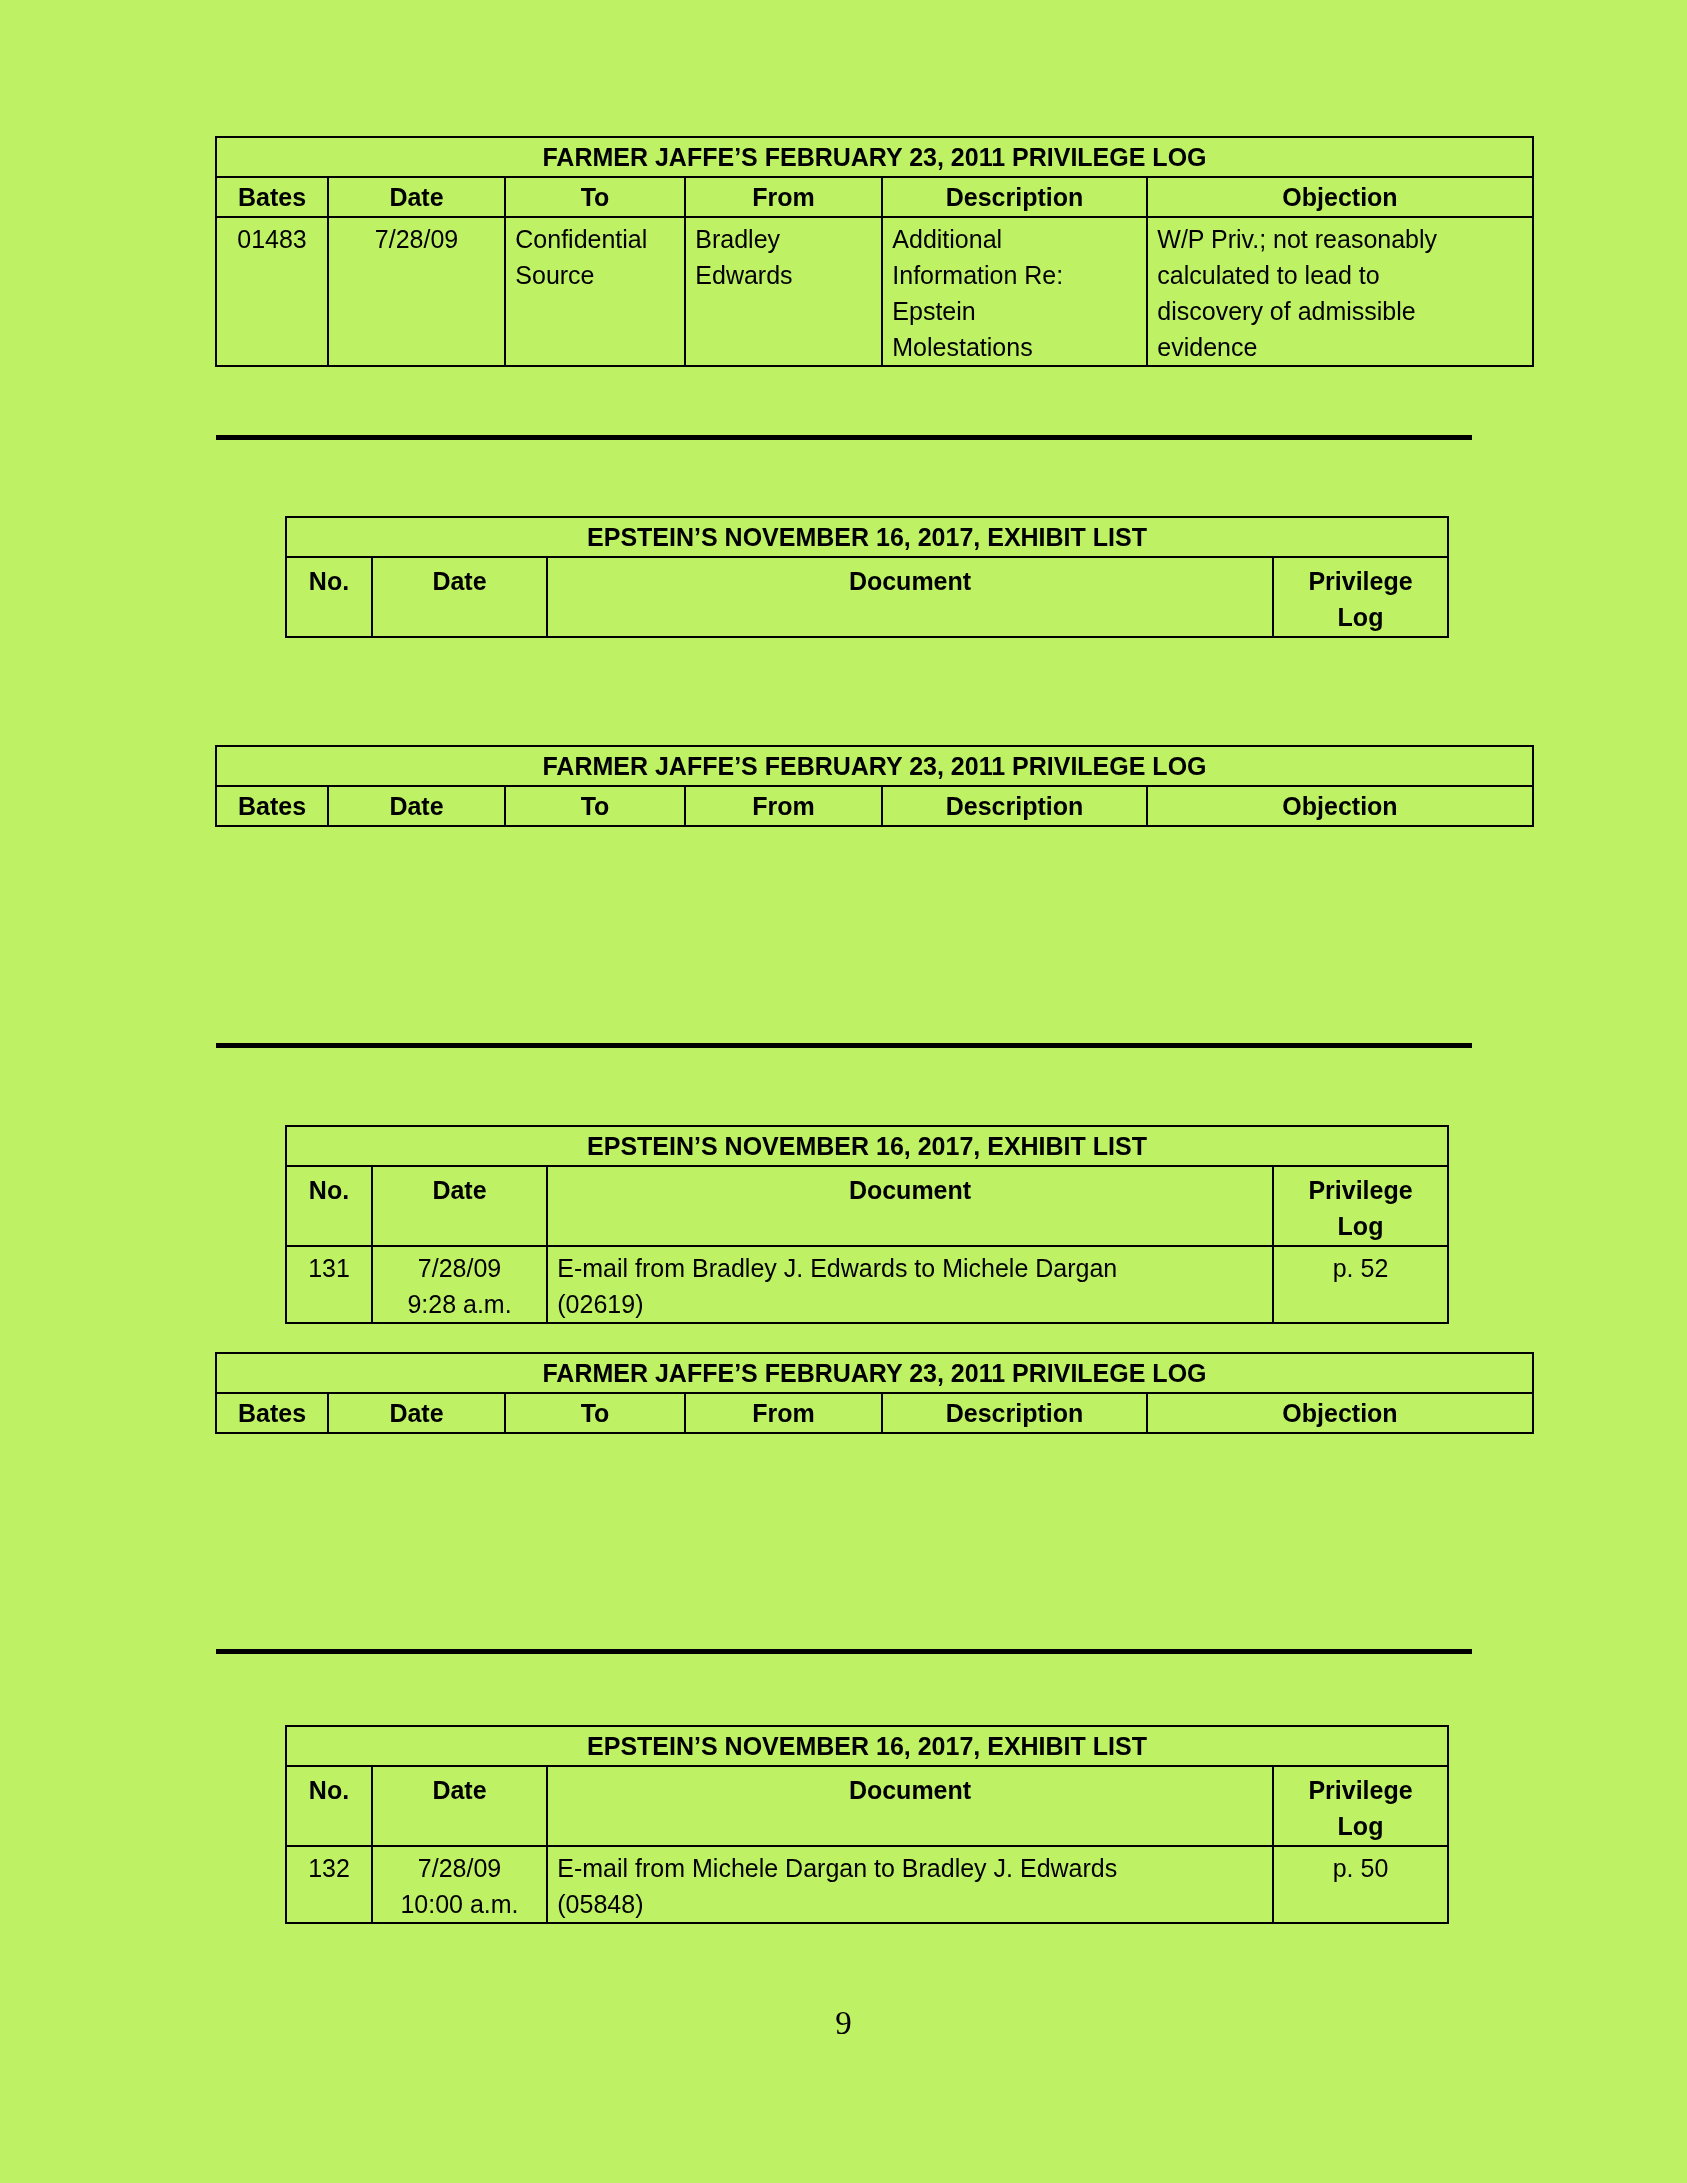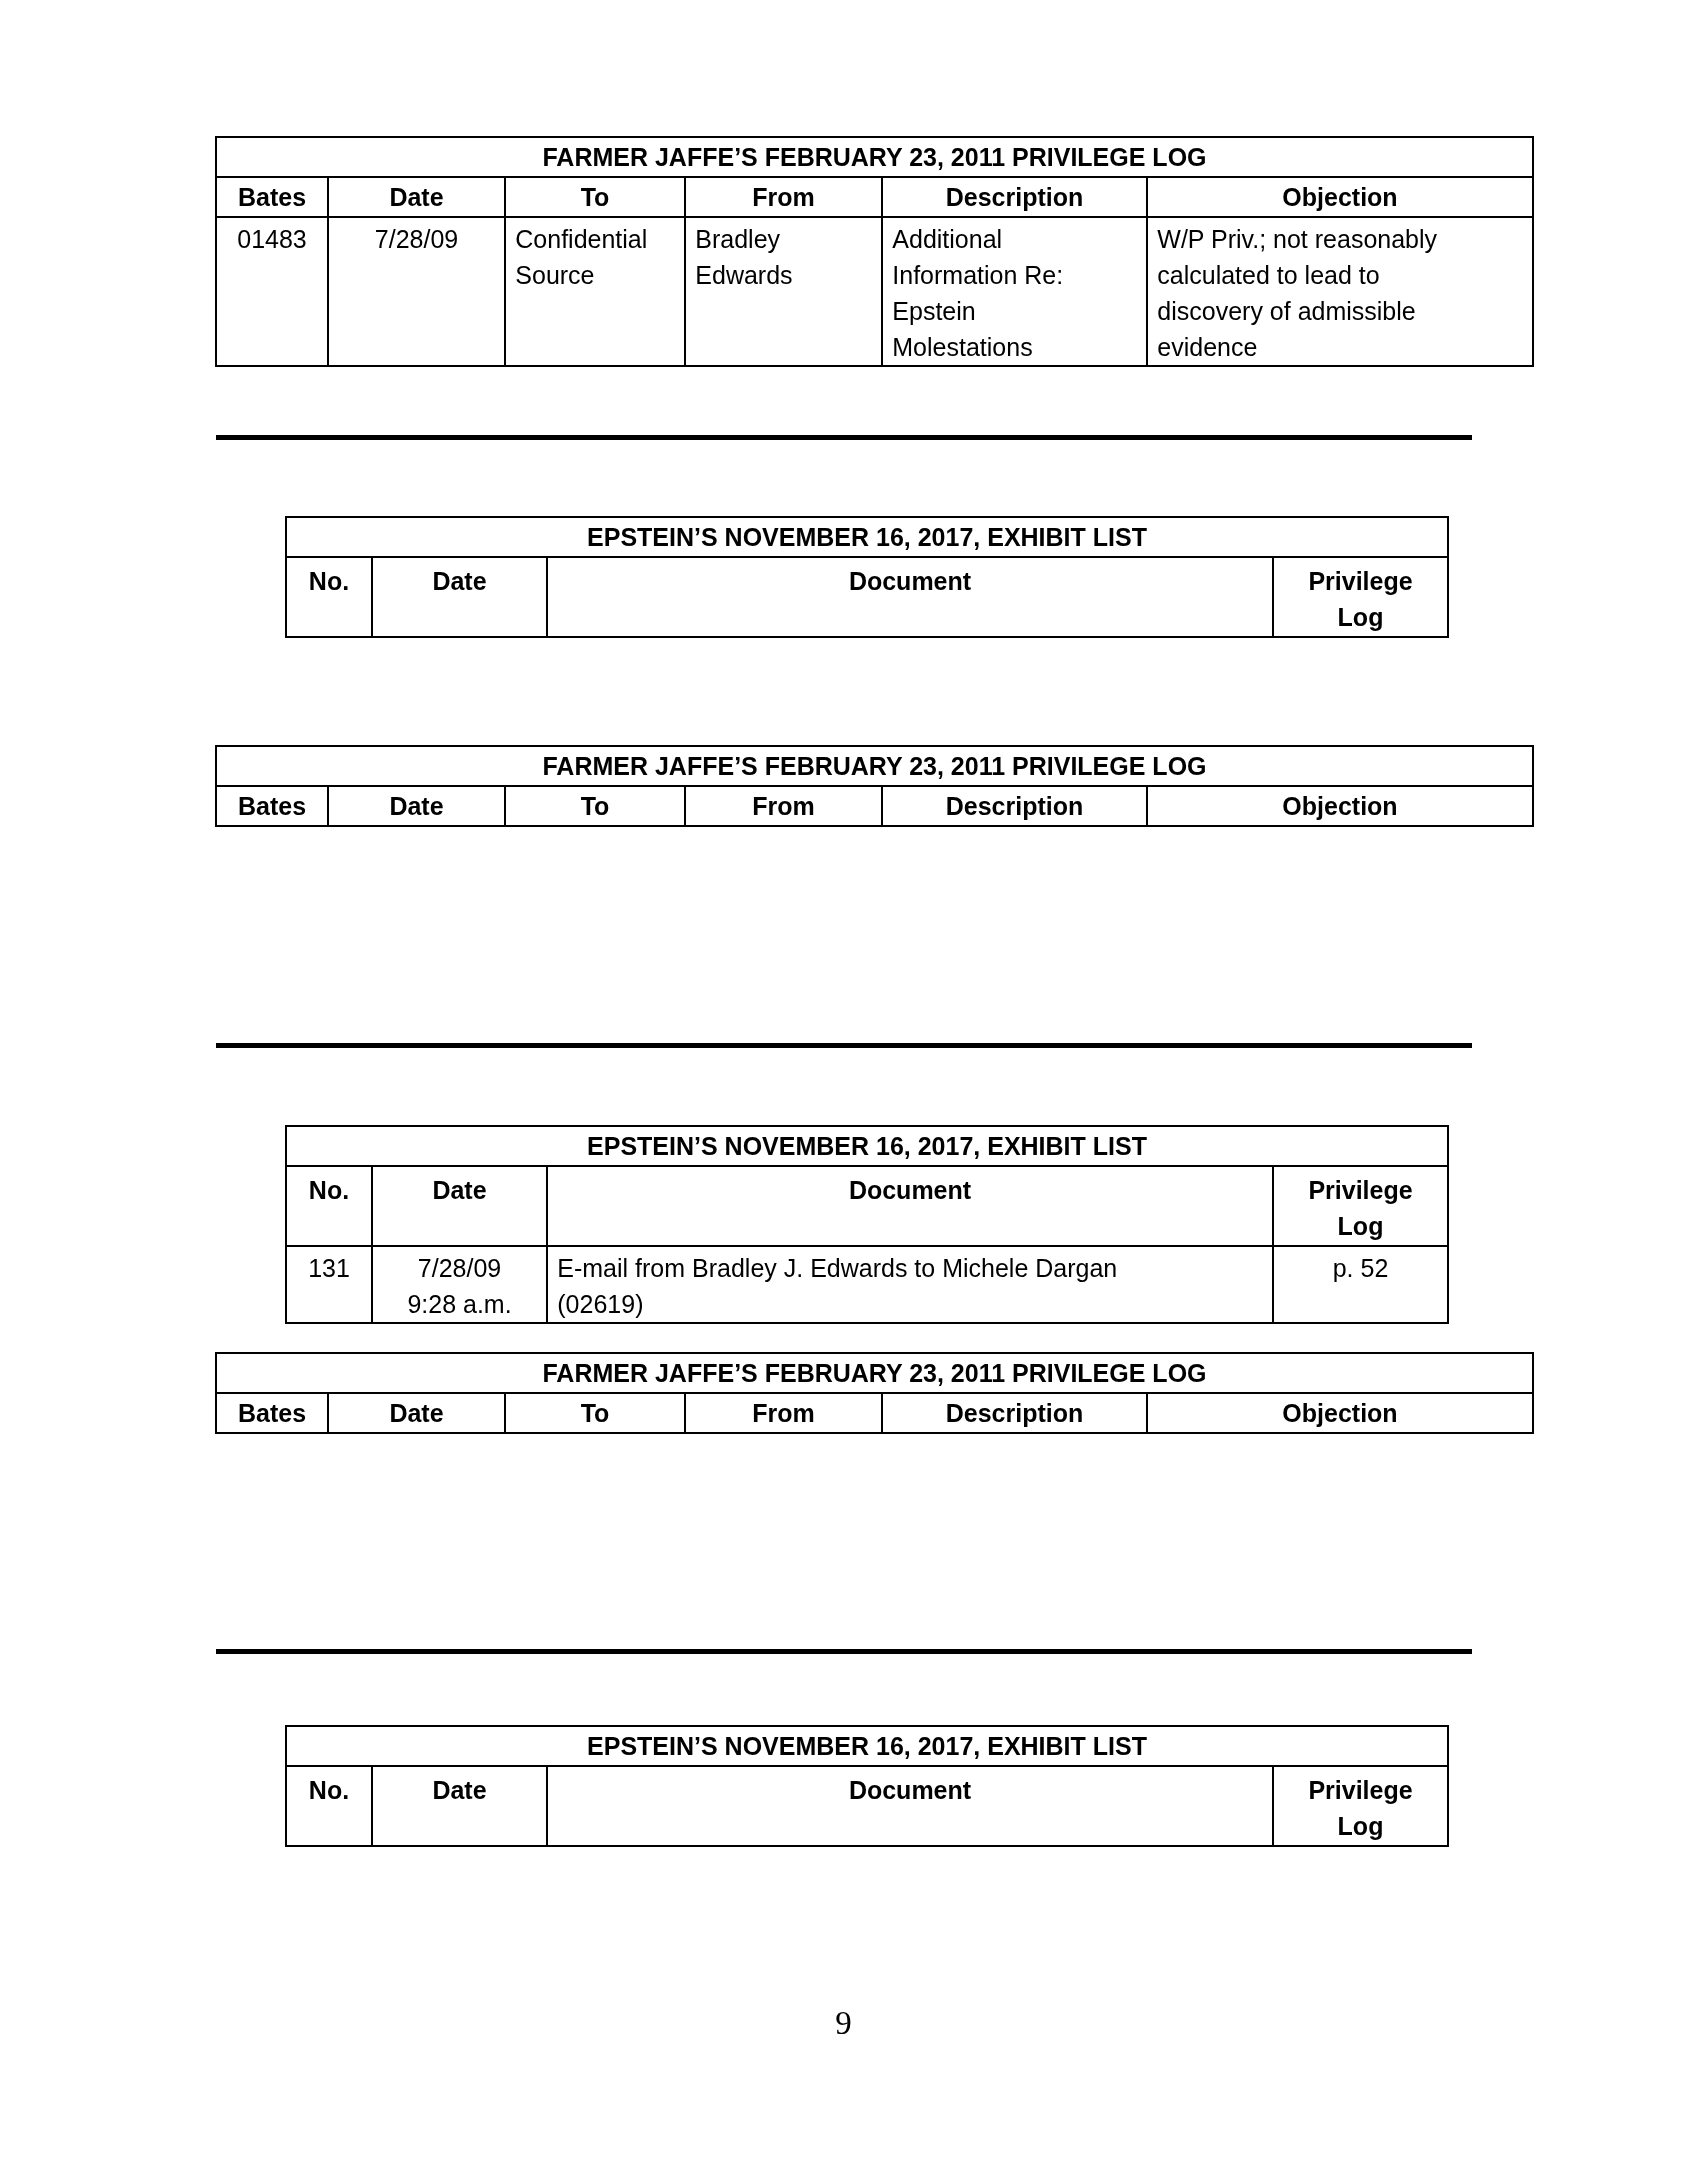--- a/index.html
+++ b/index.html
@@ -1,19 +1,19 @@
 <!DOCTYPE html>
 <html style="font-size:10.6px"><head>
 <meta charset="utf-8">
 <style>
   html,body{margin:0;padding:0;background:#888;}
   .page{
     position:relative;
     width:1687px;height:2183px;
-    background:#ffffff;
+    background:#bef264;
     font-family:"Liberation Sans", sans-serif;
     color:#000;
     overflow:hidden;
   }
   table{
     position:absolute;
     border-collapse:collapse;
     table-layout:fixed;
     border:2.6px solid #000;
     font-size:25px;
@@ -224,19 +224,27 @@
         <tr class="row-title">
       <td colspan="4">EPSTEIN’S NOVEMBER 16, 2017, EXHIBIT LIST</td>
     </tr>
     <tr class="row-head">
       <td>No.</td>
       <td>Date</td>
       <td>Document</td>
       <td>Privilege
 Log</td>
     </tr>
+    <tr class="row-data">
+      <td class="center">132</td>
+      <td class="center">7/28/09
+10:00 a.m.</td>
+      <td>E-mail from Michele Dargan to Bradley J. Edwards
+(05848)</td>
+      <td class="center">p. 50</td>
+    </tr>
   </tbody>
     </table>
 
   <div class="page-number" style="top:2007px;">9</div>
 
 </div>
 
 
 </body></html>

